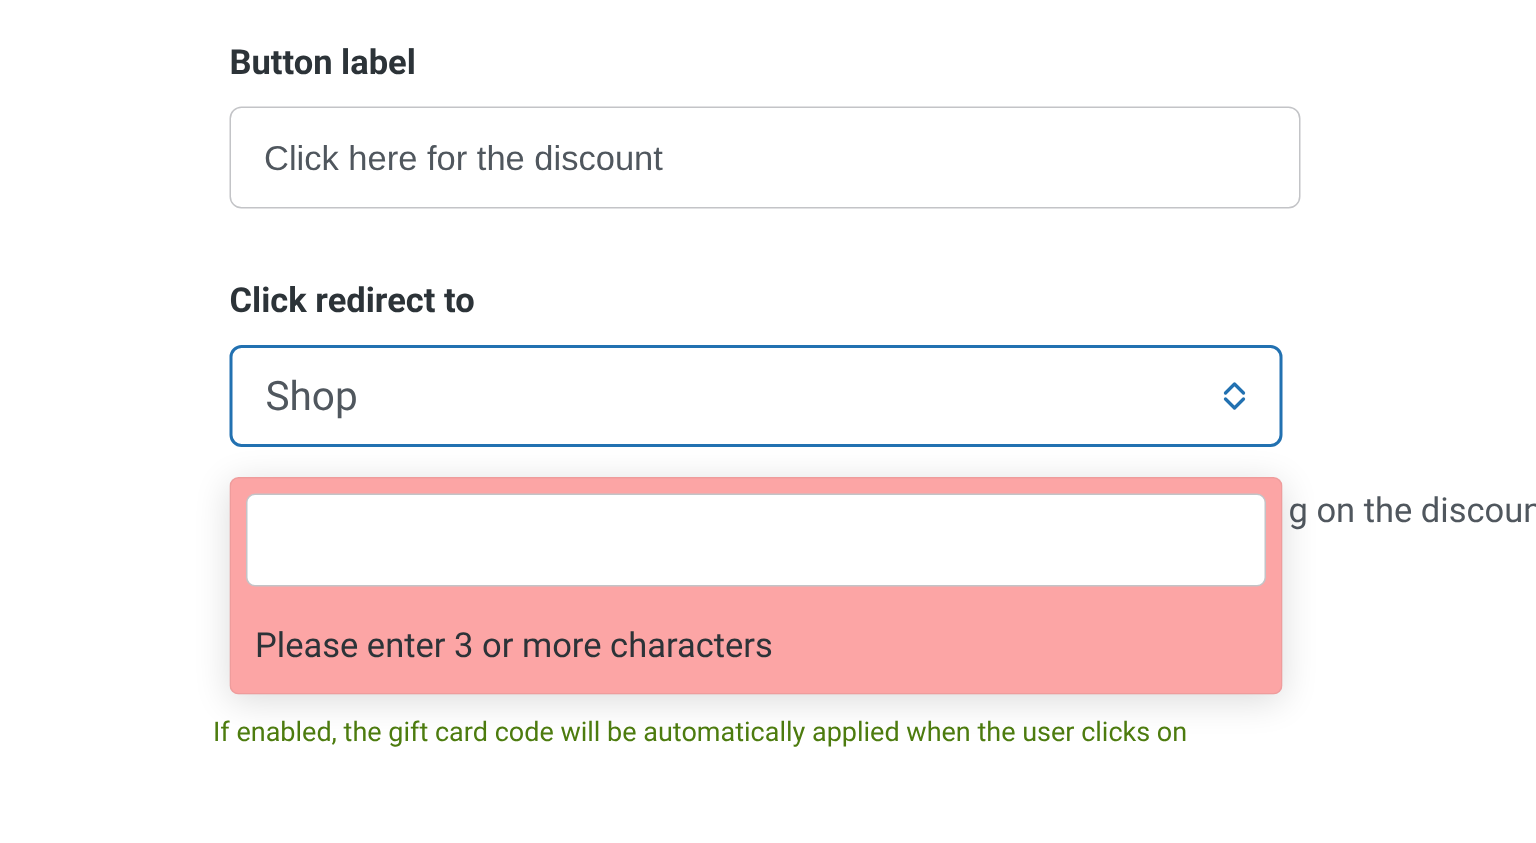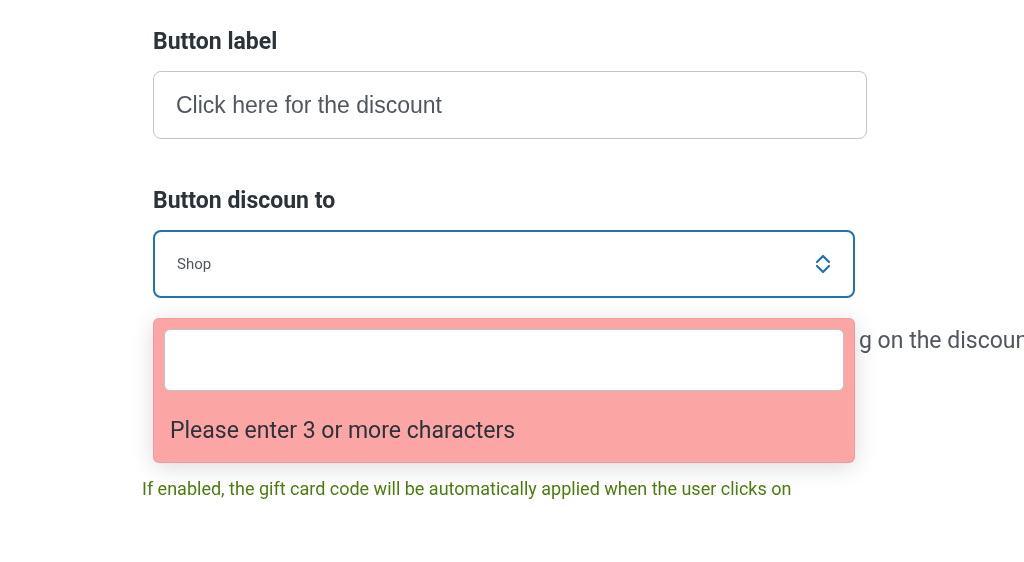--- a/index.html
+++ b/index.html
@@ -38,21 +38,21 @@
     .select-wrap {
       position: relative;
       width: 702px;
     }
     .select-box {
       width: 702px;
       height: 68px;
       border: 2px solid #2271b1;
       border-radius: 8px;
       padding: 0 22px;
-      font-size: 15px;
+      font-size: 27px;
       color: #50575e;
       background: #fff;
       display: flex;
       align-items: center;
       justify-content: space-between;
       cursor: pointer;
     }
     .select-value { color: #50575e; }
     .chevron-updown-icon {
       display: flex;
@@ -111,21 +111,21 @@
 </head>
 <body>
 
 <div class="container">
   <div class="field-group">
     <div class="field-label">Button label</div>
     <input type="text" class="text-input" value="Click here for the discount" style="">
   </div>
 
   <div class="field-group-2">
-    <div class="field-label">Button discoun to</div>
+    <div class="field-label">Click redirect to</div>
     <div class="select-wrap">
       <div class="select-box">
         <span class="select-value">Shop</span>
         <span class="chevron-updown-icon">
           <svg width="16" height="10" viewBox="0 0 16 10">
               <path d="M2 8 L8 2 L14 8" fill="none" stroke="#2271b1" stroke-width="2.2" stroke-linecap="round" stroke-linejoin="round"></path>
             </svg>
           <svg width="16" height="10" viewBox="0 0 16 10">
               <path d="M2 2 L8 8 L14 2" fill="none" stroke="#2271b1" stroke-width="2.2" stroke-linecap="round" stroke-linejoin="round"></path>
             </svg>

